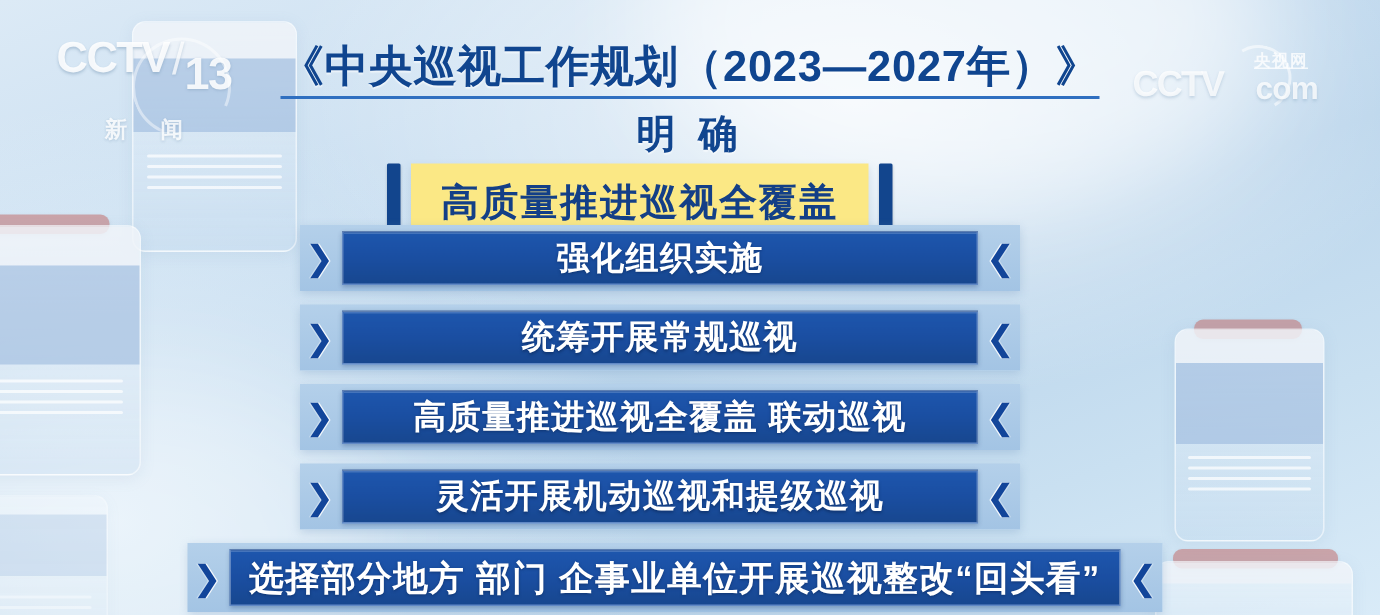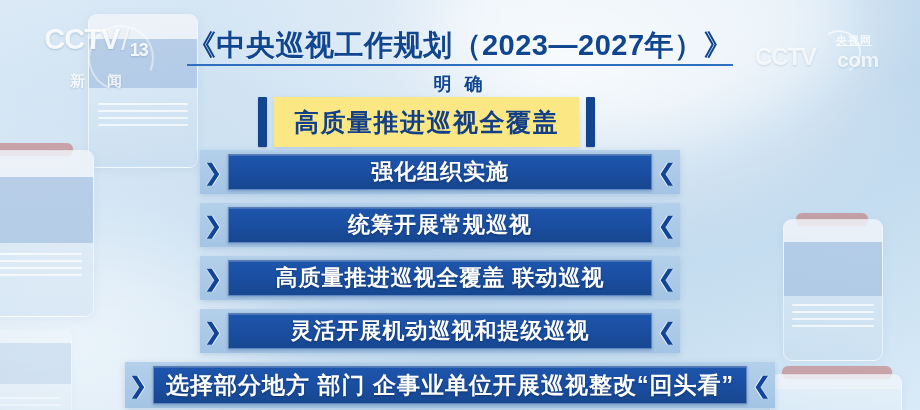--- a/index.html
+++ b/index.html
@@ -56,21 +56,21 @@
     display:flex;flex-direction:column;align-items:center;justify-content:center;
     color:rgba(255,255,255,.88);
     text-shadow:0 1px 2px rgba(120,150,180,.45);
     user-select:none;
   }
   #cctv13 .row1{
     font-size:29px;font-weight:bold;letter-spacing:-1px;line-height:1;
     display:flex;align-items:center;white-space:nowrap;
   }
   #cctv13 .row1 .slash{font-size:30px;opacity:.85;margin:0 1px 0 2px;font-weight:400;}
-  #cctv13 .row1 .num{font-size:18px;margin-top:20px;}
+  #cctv13 .row1 .num{font-size:30px;margin-top:20px;}
   #cctv13 .row2{
     font-size:15px;letter-spacing:9px;margin-top:14px;line-height:1;
     text-indent:9px;font-weight:bold;opacity:.92;
   }
   #cctv13 .ring{
     position:absolute;left:58px;top:-3px;width:62px;height:62px;border-radius:50%;
     border:2px solid rgba(255,255,255,.45);border-bottom-color:transparent;
     transform:rotate(-22deg);
   }
 
@@ -104,27 +104,27 @@
     display:inline-block;
     font-size:29px;font-weight:bold;color:#10458f;line-height:1.1;
     letter-spacing:.5px;
     border-bottom:2.5px solid #2f6fc0;
     padding-bottom:2px;
     text-shadow:0 1px 1px rgba(255,255,255,.6);
     white-space:nowrap;
   }
   #headline .subtitle{
     margin-top:6px;
-    font-size:18px;font-weight:bold;color:#10458f;letter-spacing:4px;
+    font-size:26px;font-weight:bold;color:#10458f;letter-spacing:4px;
     text-shadow:0 1px 1px rgba(255,255,255,.6);
   }
 
   
   #banner{
-    position:absolute;left:258px;top:97px;
+    position:absolute;left:258px;top:109px;
     display:flex;align-items:stretch;height:50px;
   }
   #banner .tick{width:9px;background:#12458d;border-radius:1px;box-shadow:0 1px 2px rgba(0,0,0,.18);}
   #banner .body{
     background:#fbe885;
     padding:0 20px;display:flex;align-items:center;justify-content:center;
     margin:0 7px;box-shadow:0 2px 5px rgba(120,150,185,.25);
   }
   #banner .body span{
     font-size:25px;font-weight:bold;color:#133f87;letter-spacing:1.5px;white-space:nowrap;

